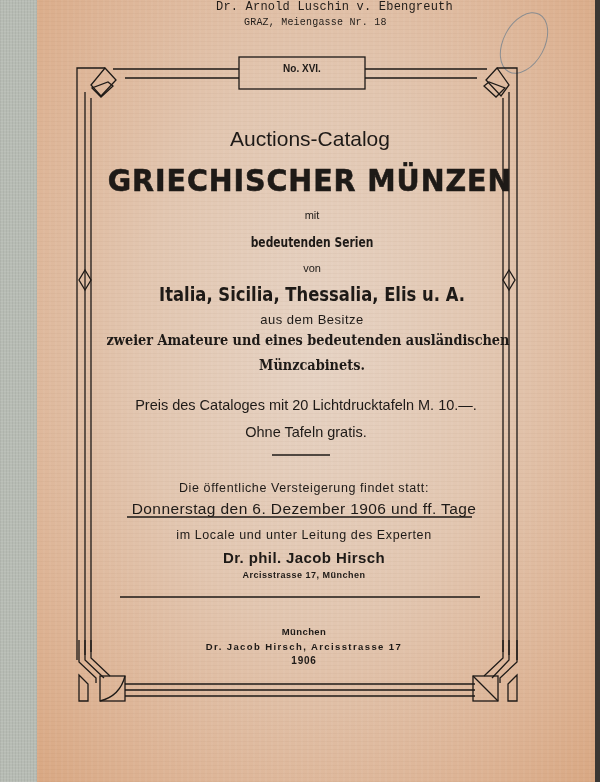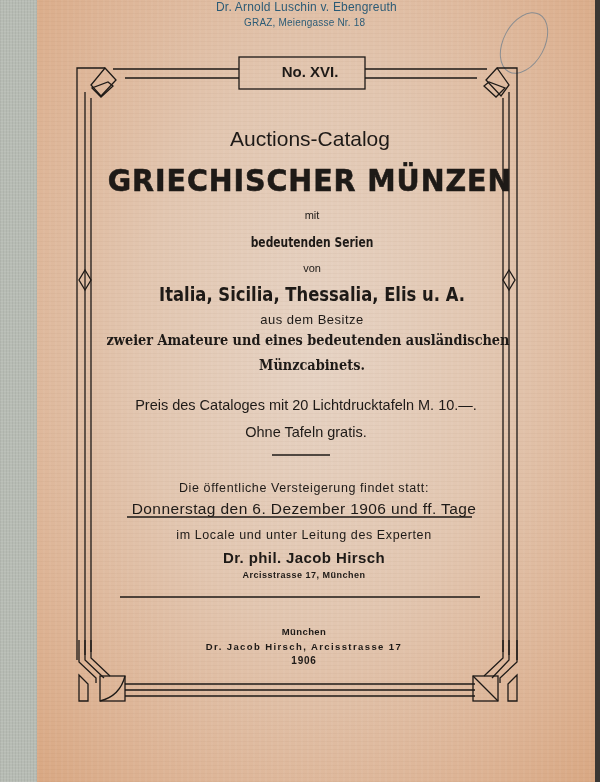--- a/index.html
+++ b/index.html
@@ -25,33 +25,33 @@
     content: ""; position: absolute; inset: 0;
     background-image:
       repeating-linear-gradient(0deg, rgba(120,80,50,0.045) 0 1px, transparent 1px 4px),
       repeating-linear-gradient(90deg, rgba(255,255,255,0.04) 0 2px, transparent 2px 6px);
     pointer-events: none;
   }
   .right-edge {
     position: absolute; right: 0; top: 0; width: 5px; height: 782px; background: #3b3733;
   }
   .stamp {
-    position: absolute; color: #0c4a6e; font-family: Liberation Sans, sans-serif;
+    position: absolute; color: #000000; font-family: Liberation Mono, monospace;
     letter-spacing: 0.2px; opacity: 0.85;
   }
   .stamp-name { left: 216px; top: 0px; font-size: 12px; }
   .stamp-addr { left: 244px; top: 17px; font-size: 10px; }
   .pencil-oval {
     position: absolute; left: 503px; top: 10px; width: 40px; height: 64px;
     border: 1.5px solid #6d7f8e; border-radius: 50%;
     transform: rotate(28deg); opacity: 0.75;
   }
   svg.frame { position: absolute; left: 0; top: 0; }
   .text { position: absolute; left: 0; width: 600px; text-align: center; }
-  .no-label { font-weight: bold; font-size: 15px; top: 63px; left: 239px; width: 126px; padding-left: 8px; }
+  .no-label { font-weight: bold; font-size: 10px; top: 63px; left: 239px; width: 126px; }
   .t-auctions { top: 127px; font-size: 21px; left: 10px; }
   .t-griech {
     top: 162px; font-size: 31px; font-weight: bold; font-family: "DejaVu Sans", sans-serif;
     letter-spacing: 1px; transform: scaleX(0.92); left: 10px;
     -webkit-text-stroke: 0.6px #1e1a17;
   }
   .t-mit { top: 209px; font-size: 11px; left: 12px; }
   .t-serien { top: 234px; font-size: 14px; font-weight: bold; font-family: "DejaVu Sans Condensed","DejaVu Sans", sans-serif; transform: scaleX(0.85); left: 12px; }
   .t-von { top: 262px; font-size: 11px; left: 12px; }
   .t-italia { top: 282px; font-size: 20px; font-weight: bold; font-family: "DejaVu Sans", sans-serif; transform: scaleX(0.82); left: 12px; }

